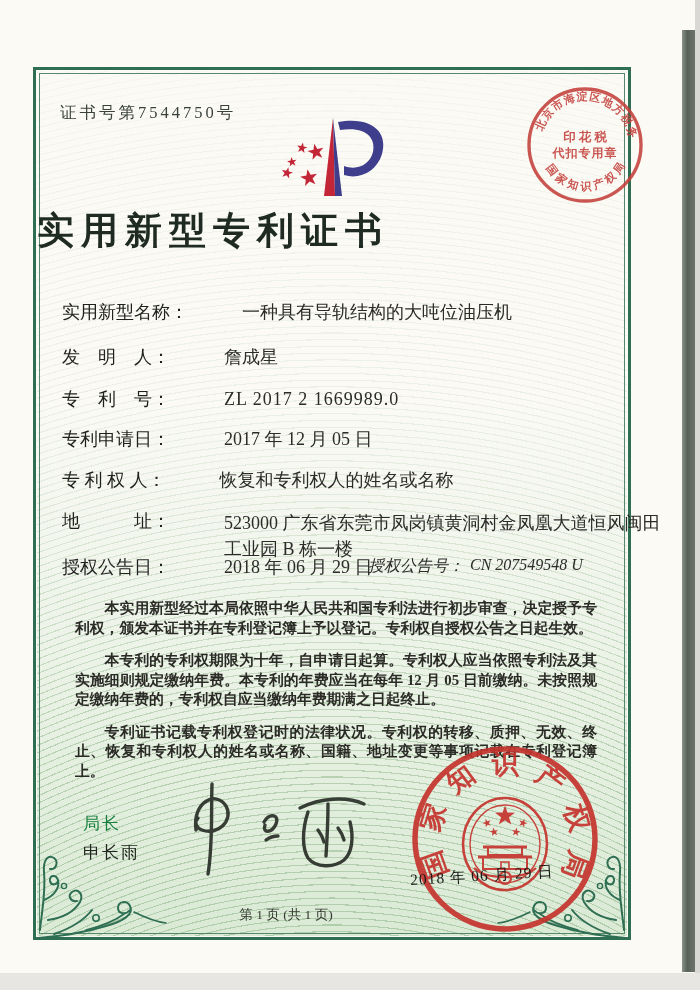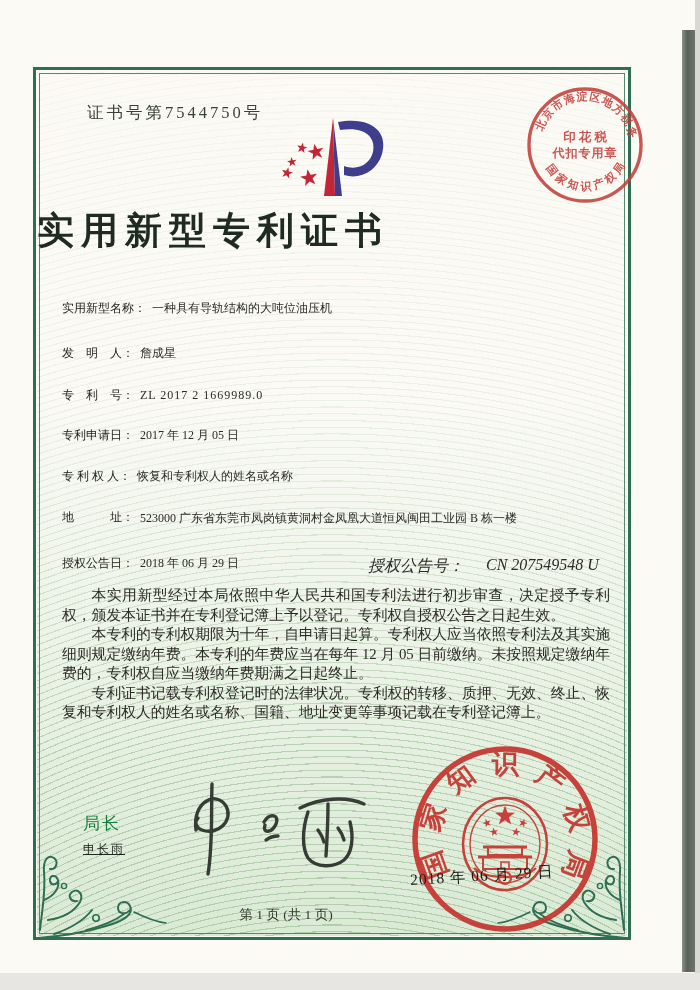--- a/index.html
+++ b/index.html
@@ -16,33 +16,33 @@
   
   .frame{position:absolute;left:33px;top:67px;width:598px;height:873px;border:3px solid #2e6e52;box-sizing:border-box;}
   .frame::before{content:"";position:absolute;inset:3px;border:1px solid #57876e;}
   
   .tint{position:absolute;left:37px;top:71px;width:590px;height:865px;
     background:linear-gradient(to bottom,rgba(233,242,229,0) 38%,rgba(224,237,220,0.65) 72%,rgba(216,233,211,0.95) 100%);}
   .pattern{position:absolute;left:37px;top:71px;width:590px;height:865px;
     background:repeating-radial-gradient(ellipse 170% 130% at 50% 175%,rgba(118,166,113,0.42) 0 1px,rgba(118,166,113,0) 1px 6px);
     -webkit-mask-image:linear-gradient(to bottom,rgba(0,0,0,0.10) 0%,rgba(0,0,0,0.30) 45%,rgba(0,0,0,0.95) 78%,#000 100%);
     mask-image:linear-gradient(to bottom,rgba(0,0,0,0.10) 0%,rgba(0,0,0,0.30) 45%,rgba(0,0,0,0.95) 78%,#000 100%);}
-  .cert-number{position:absolute;left:60px;top:102px;font-size:16.5px;letter-spacing:3px;color:#3a413c;margin-left:27px;}
+  .cert-number{position:absolute;left:60px;top:102px;font-size:16.5px;letter-spacing:3px;color:#3a413c;}
   .logo{position:absolute;left:278px;top:110px;width:135px;height:100px;}
   .title{position:absolute;left:37px;top:206px;width:590px;
     font-size:37px;font-weight:bold;letter-spacing:7px;color:#1f2a23;}
-  .row{position:absolute;left:62px;display:flex;font-size:12px;line-height:1.25;}
+  .row{position:absolute;left:62px;display:flex;font-size:18px;line-height:1.25;gap:48px;}
   .row .lab{white-space:nowrap;color:#1f1f1c;}
   .row .val{color:#2b2b28;margin-left:6px;}
   .val-wrap{width:452px;line-height:1.45;}
   .grant-num{position:absolute;left:368px;display:flex;font-size:16px;font-style:italic;}
   .paras{position:absolute;left:62px;top:586px;width:548px;font-size:14.8px;line-height:19.5px;text-align:justify;color:#2b2b26;}
-  .paras p{margin:0;text-indent:2em;}
+  .paras p{margin:13px;text-indent:2em;font-weight:bold;}
   .sign-label{position:absolute;left:83px;top:812px;font-size:17px;letter-spacing:2px;color:#15803d;}
-  .sign-name{position:absolute;left:83px;top:841px;font-size:12px;letter-spacing:2px;color:#20261f;text-decoration:underline;}
+  .sign-name{position:absolute;left:83px;top:841px;font-size:17px;letter-spacing:2px;color:#20261f;}
   .signature-svg{position:absolute;left:168px;top:778px;width:220px;height:102px;}
   .seal{position:absolute;left:398px;top:742px;width:215px;height:200px;opacity:0.92;}
   .seal-date{position:absolute;left:410px;top:864px;width:200px;font-size:15.5px;letter-spacing:1px;color:#191917;transform:rotate(-3.5deg);}
   .footer{position:absolute;left:37px;top:906px;width:498px;text-align:center;font-size:13.5px;color:#33392f;}
   .tax-stamp{position:absolute;left:524px;top:84px;width:122px;height:122px;opacity:0.88;}
   .flourish{position:absolute;width:135px;height:118px;}
   .flourish.bl{left:34px;top:822px;}
   .flourish.br{left:495px;top:822px;transform:scaleX(-1);}
 </style>
 </head>
@@ -120,21 +120,21 @@
 <div class="row" style="top:510px">
   <span class="lab">地　　　址：</span>
   <span class="val val-wrap">523000 广东省东莞市凤岗镇黄洞村金凤凰大道恒风闽田工业园 B 栋一楼</span>
 </div>
 <div class="row" style="top:556px">
   <span class="lab">授权公告日：</span>
   <span class="val">2018 年 06 月 29 日</span>
 </div>
 <div class="grant-num" style="top:556px">
   <span class="lab">授权公告号：</span>
-  <span class="val" style="margin-left:22px">CN 207549548 U</span>
+  <span class="val" style="margin-left:6px">CN 207549548 U</span>
 </div>
 
 <div class="paras">
   <p>本实用新型经过本局依照中华人民共和国专利法进行初步审查，决定授予专利权，颁发本证书并在专利登记簿上予以登记。专利权自授权公告之日起生效。</p>
   <p>本专利的专利权期限为十年，自申请日起算。专利权人应当依照专利法及其实施细则规定缴纳年费。本专利的年费应当在每年 12 月 05 日前缴纳。未按照规定缴纳年费的，专利权自应当缴纳年费期满之日起终止。</p>
   <p>专利证书记载专利权登记时的法律状况。专利权的转移、质押、无效、终止、恢复和专利权人的姓名或名称、国籍、地址变更等事项记载在专利登记簿上。</p>
 </div>
 
 <div class="sign-label">局长</div>
 <div class="sign-name">申长雨</div>

